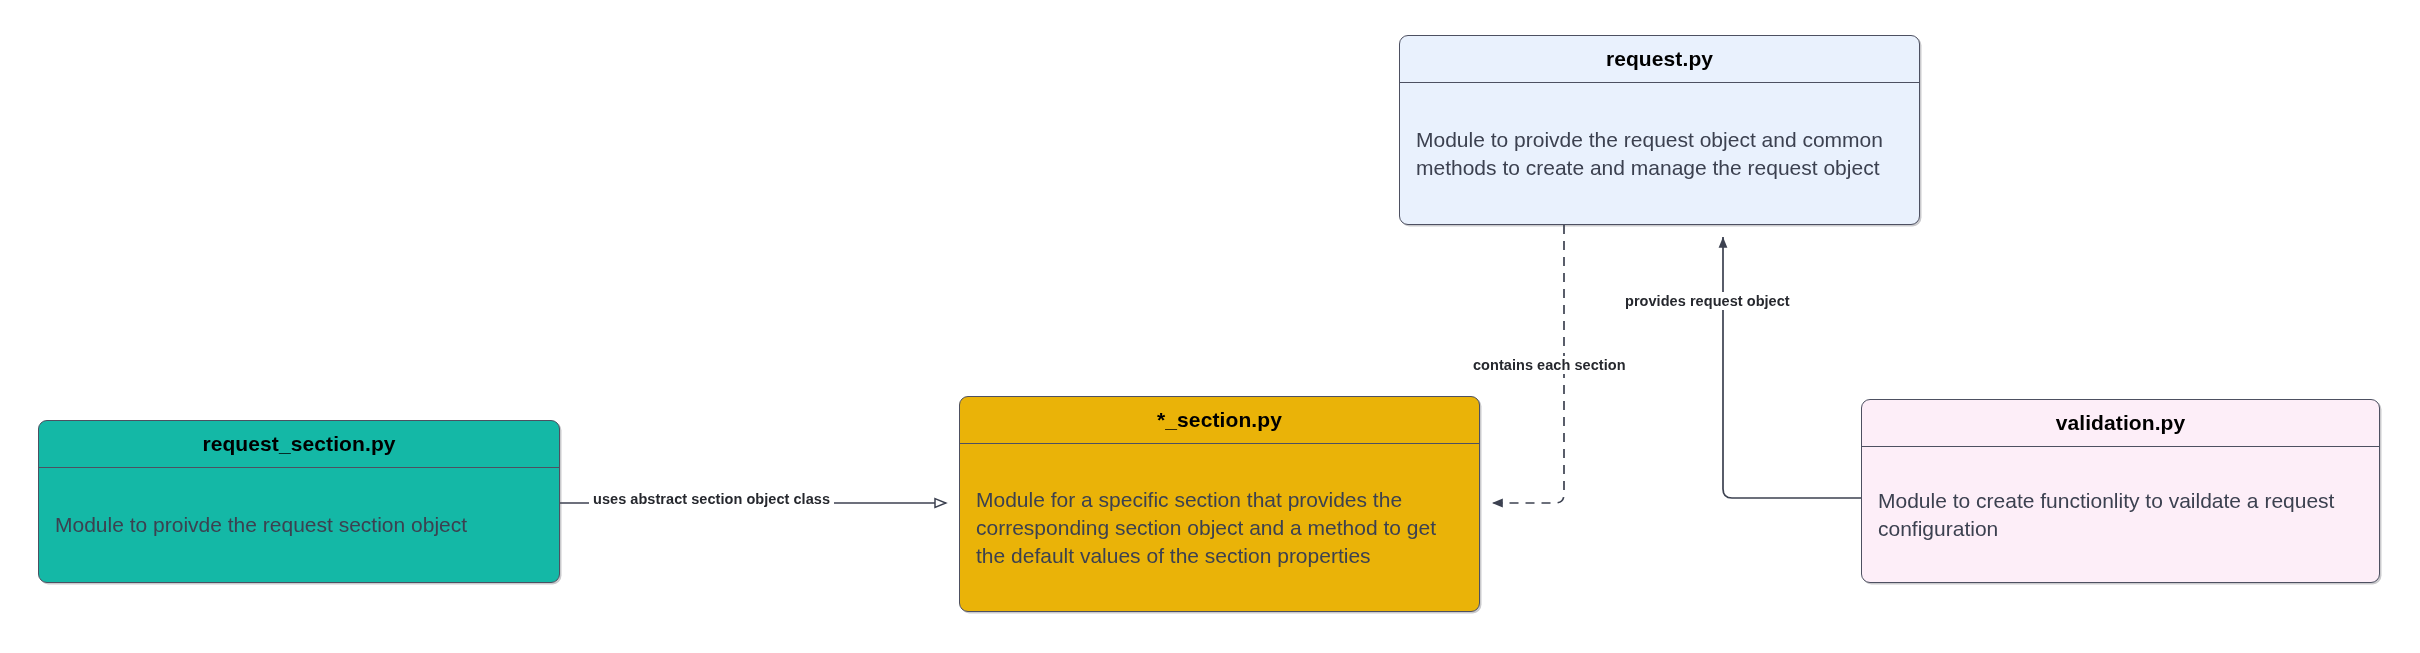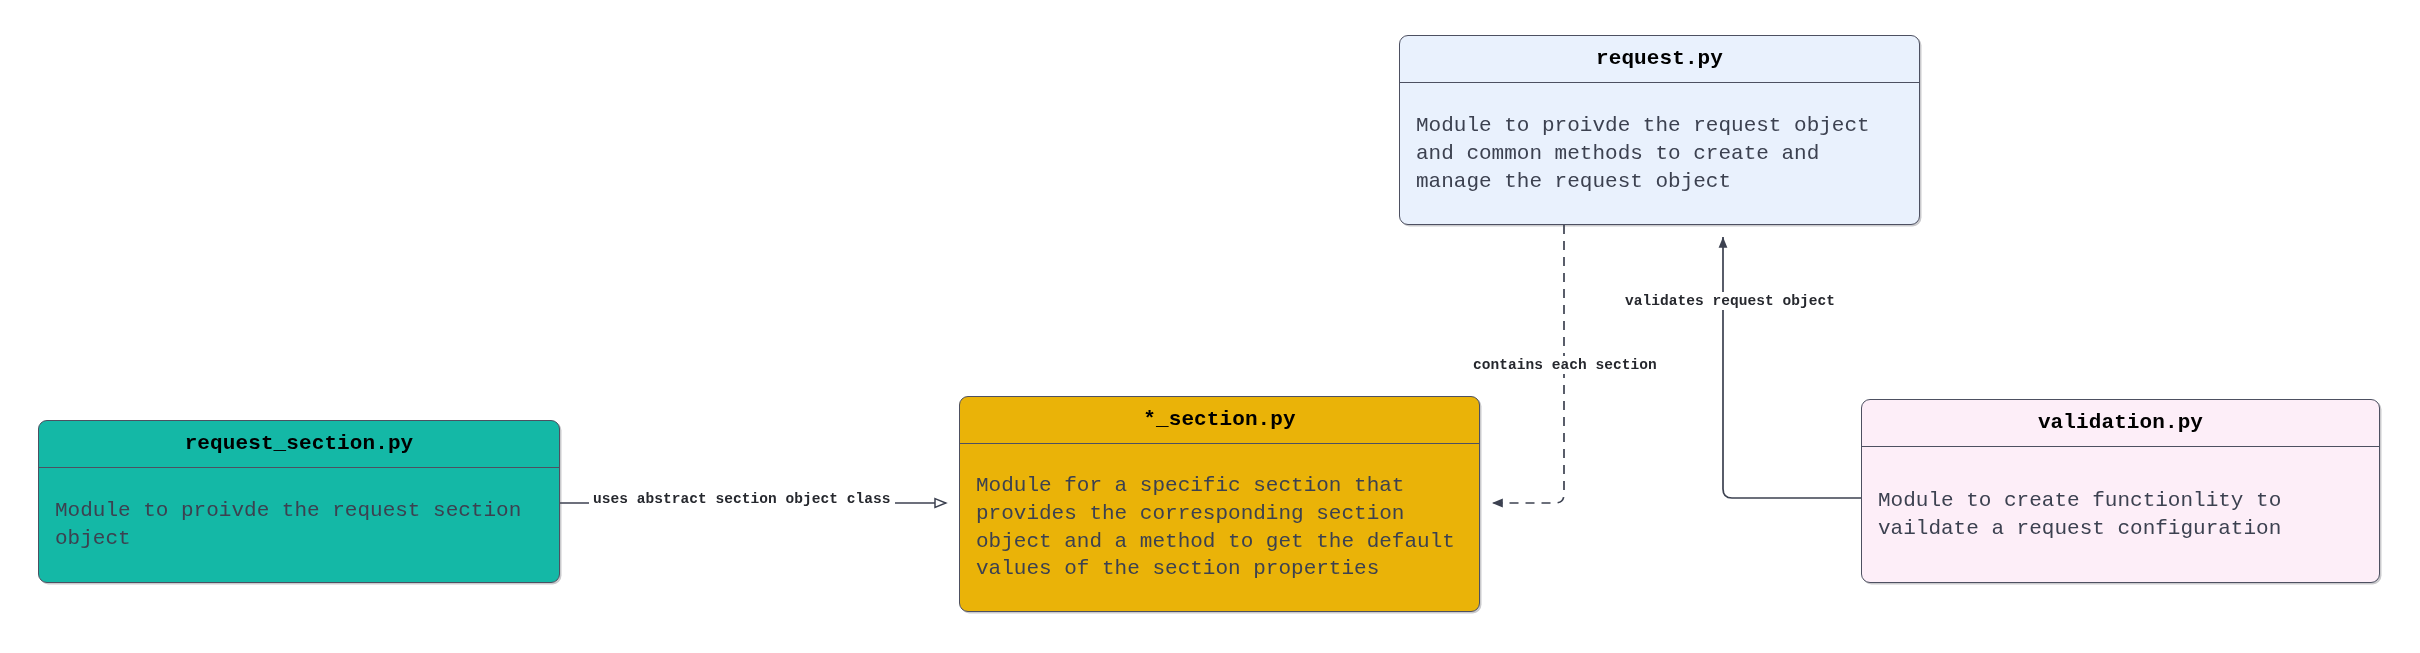--- a/index.html
+++ b/index.html
@@ -10,21 +10,20 @@
   }
   body {
     font-family: "Liberation Sans", sans-serif;
   }
   #canvas {
     position: relative;
     width: 2420px;
     height: 653px;
     background: #ffffff;
     overflow: hidden;
-    font-family: Liberation Mono, monospace;
   }
   
   #edge-layer {
     position: absolute;
     left: 0;
     top: 0;
     width: 2420px;
     height: 653px;
     pointer-events: none;
   }
@@ -137,15 +136,15 @@
     <div class="node-title">validation.py</div>
     <div class="node-body">
       <span>Module to create functionlity to vaildate a request configuration</span>
     </div>
   </div>
 
   <div class="edge-label" id="label-uses">uses abstract section object class</div>
 
   <div class="edge-label" id="label-contains">contains each section</div>
 
-  <div class="edge-label" id="label-validates">validates request object</div>
+  <div class="edge-label" id="label-validates">provides request object</div>
 
 </div>
 
 </body></html>

